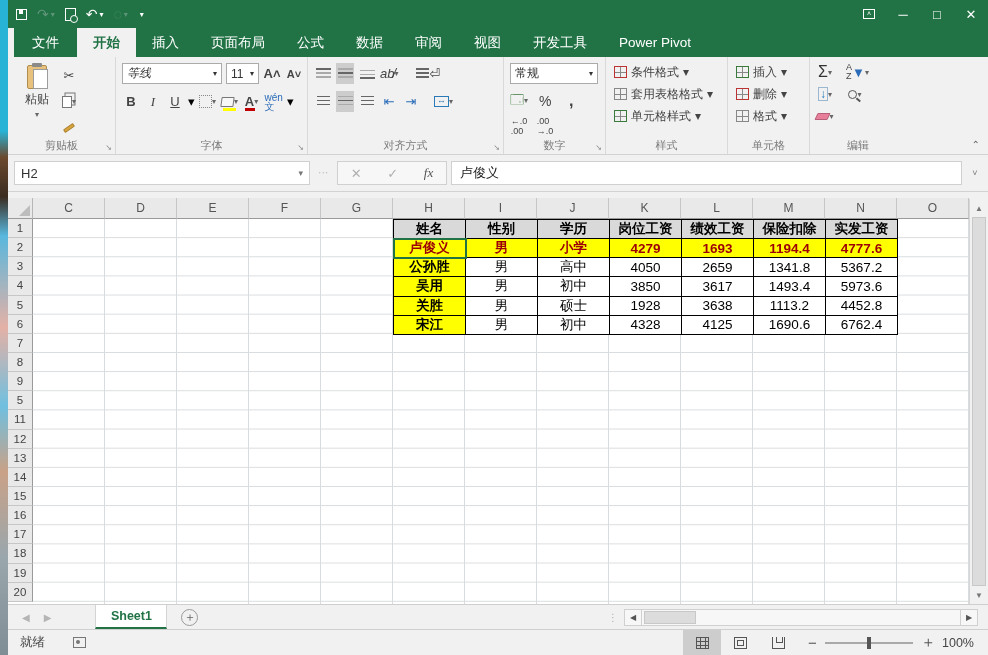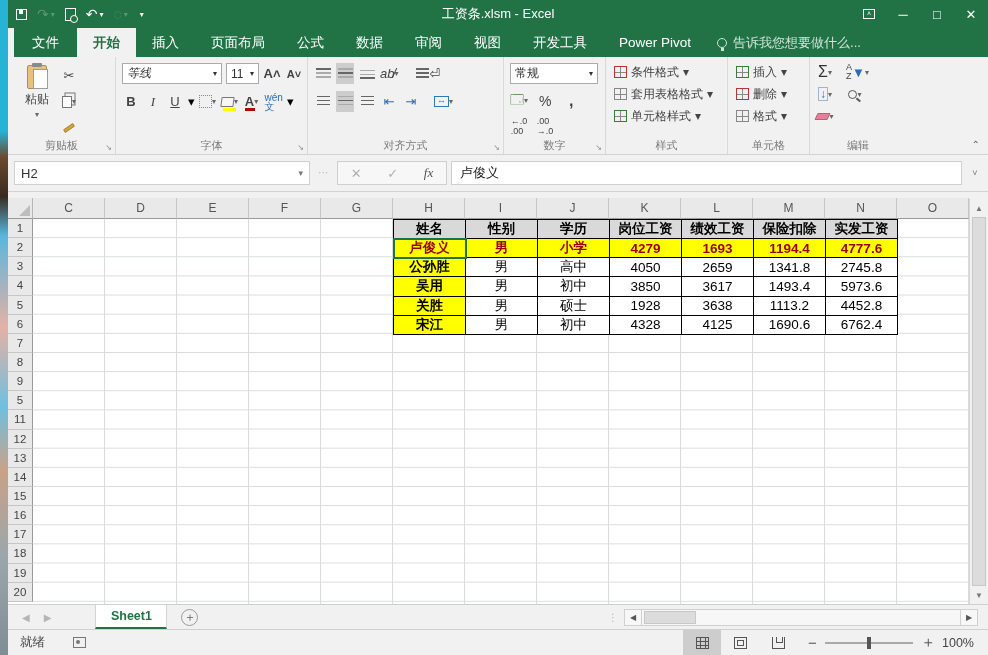--- a/index.html
+++ b/index.html
@@ -193,21 +193,20 @@
         <span class="qbtn dim">↷<span class="caret">▾</span></span>
         <span class="qbtn">
             <span class="icon-preview"></span>
           </span>
         <span class="qbtn">↶<span class="caret">▾</span></span>
         <span class="qbtn dim">◌<span class="caret">▾</span></span>
         <span class="qbtn">
             <span class="caret">▾</span>
           </span>
       </div>
-      <div class="title-text">工资条.xlsm - Excel</div>
       <div class="wincontrols">
         <span class="wbtn">
             <span class="icon-ribbonopt">˄</span>
           </span>
         <span class="wbtn">─</span>
         <span class="wbtn">□</span>
         <span class="wbtn">✕</span>
       </div>
     </div>
 
@@ -217,24 +216,20 @@
           <div class="rtab active">开始</div>
           <div class="rtab">插入</div>
           <div class="rtab">页面布局</div>
           <div class="rtab">公式</div>
           <div class="rtab">数据</div>
           <div class="rtab">审阅</div>
           <div class="rtab">视图</div>
           <div class="rtab">开发工具</div>
           <div class="rtab">Power Pivot</div>
         </div>
-      <div class="tellme">
-        <span class="bulb"></span>
-        <span>告诉我您想要做什么...</span>
-      </div>
     </div>
 
     <div class="ribbon">
 
       <div class="rgroup" style="width:108px;">
         <div style="display:flex;">
           <div class="clipboard-big">
             <span class="icon-clip"></span>
             <span style="font-size:12px;color:#444;">粘贴</span>
             <span class="caret" style="font-size:8px;color:#666;">▾</span>
@@ -491,21 +486,21 @@
             <div class="scell hl">4279</div>
             <div class="scell hl">1693</div>
             <div class="scell hl">1194.4</div>
             <div class="scell hl">4777.6</div>
             <div class="scell namecell">公孙胜</div>
             <div class="scell">男</div>
             <div class="scell">高中</div>
             <div class="scell">4050</div>
             <div class="scell">2659</div>
             <div class="scell">1341.8</div>
-            <div class="scell">2745.8</div>
+            <div class="scell">5367.2</div>
             <div class="scell namecell">吴用</div>
             <div class="scell">男</div>
             <div class="scell">初中</div>
             <div class="scell">3850</div>
             <div class="scell">3617</div>
             <div class="scell">1493.4</div>
             <div class="scell">5973.6</div>
             <div class="scell namecell">关胜</div>
             <div class="scell">男</div>
             <div class="scell">硕士</div>

